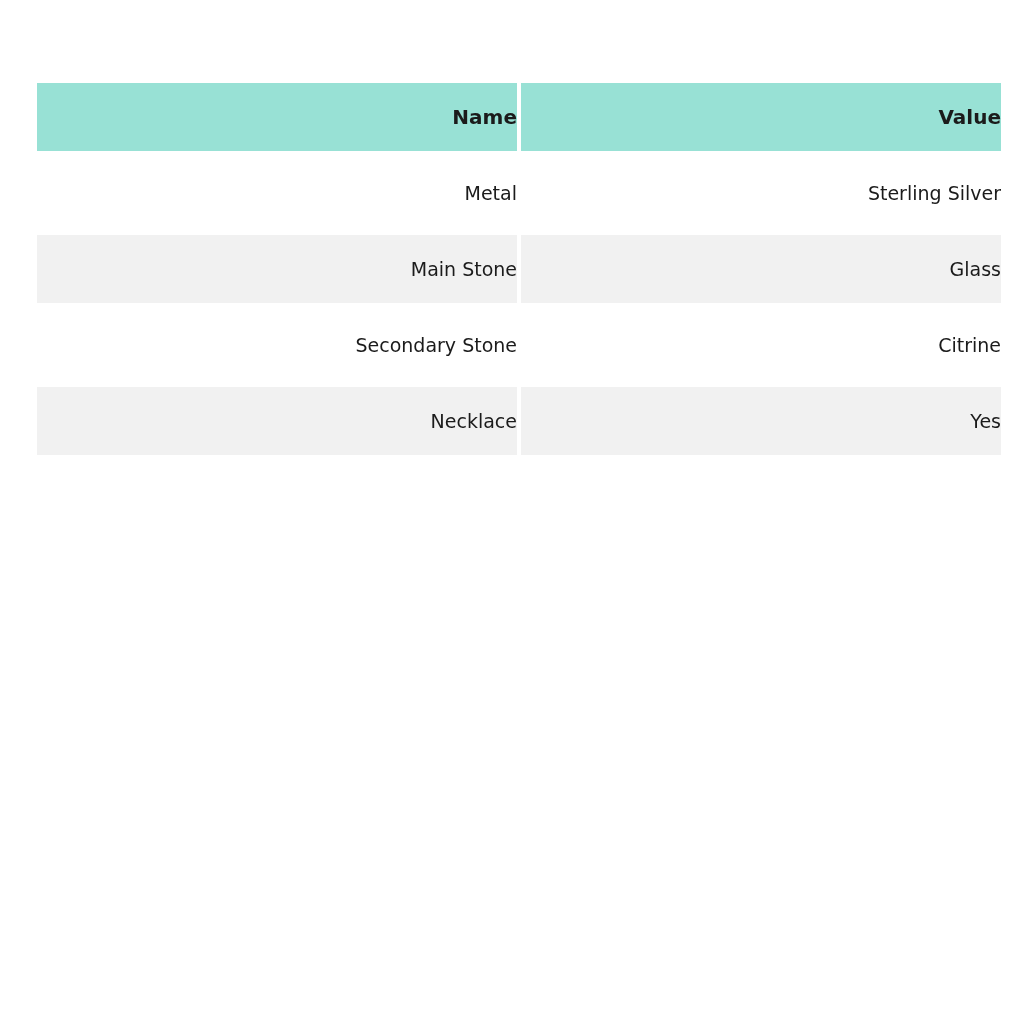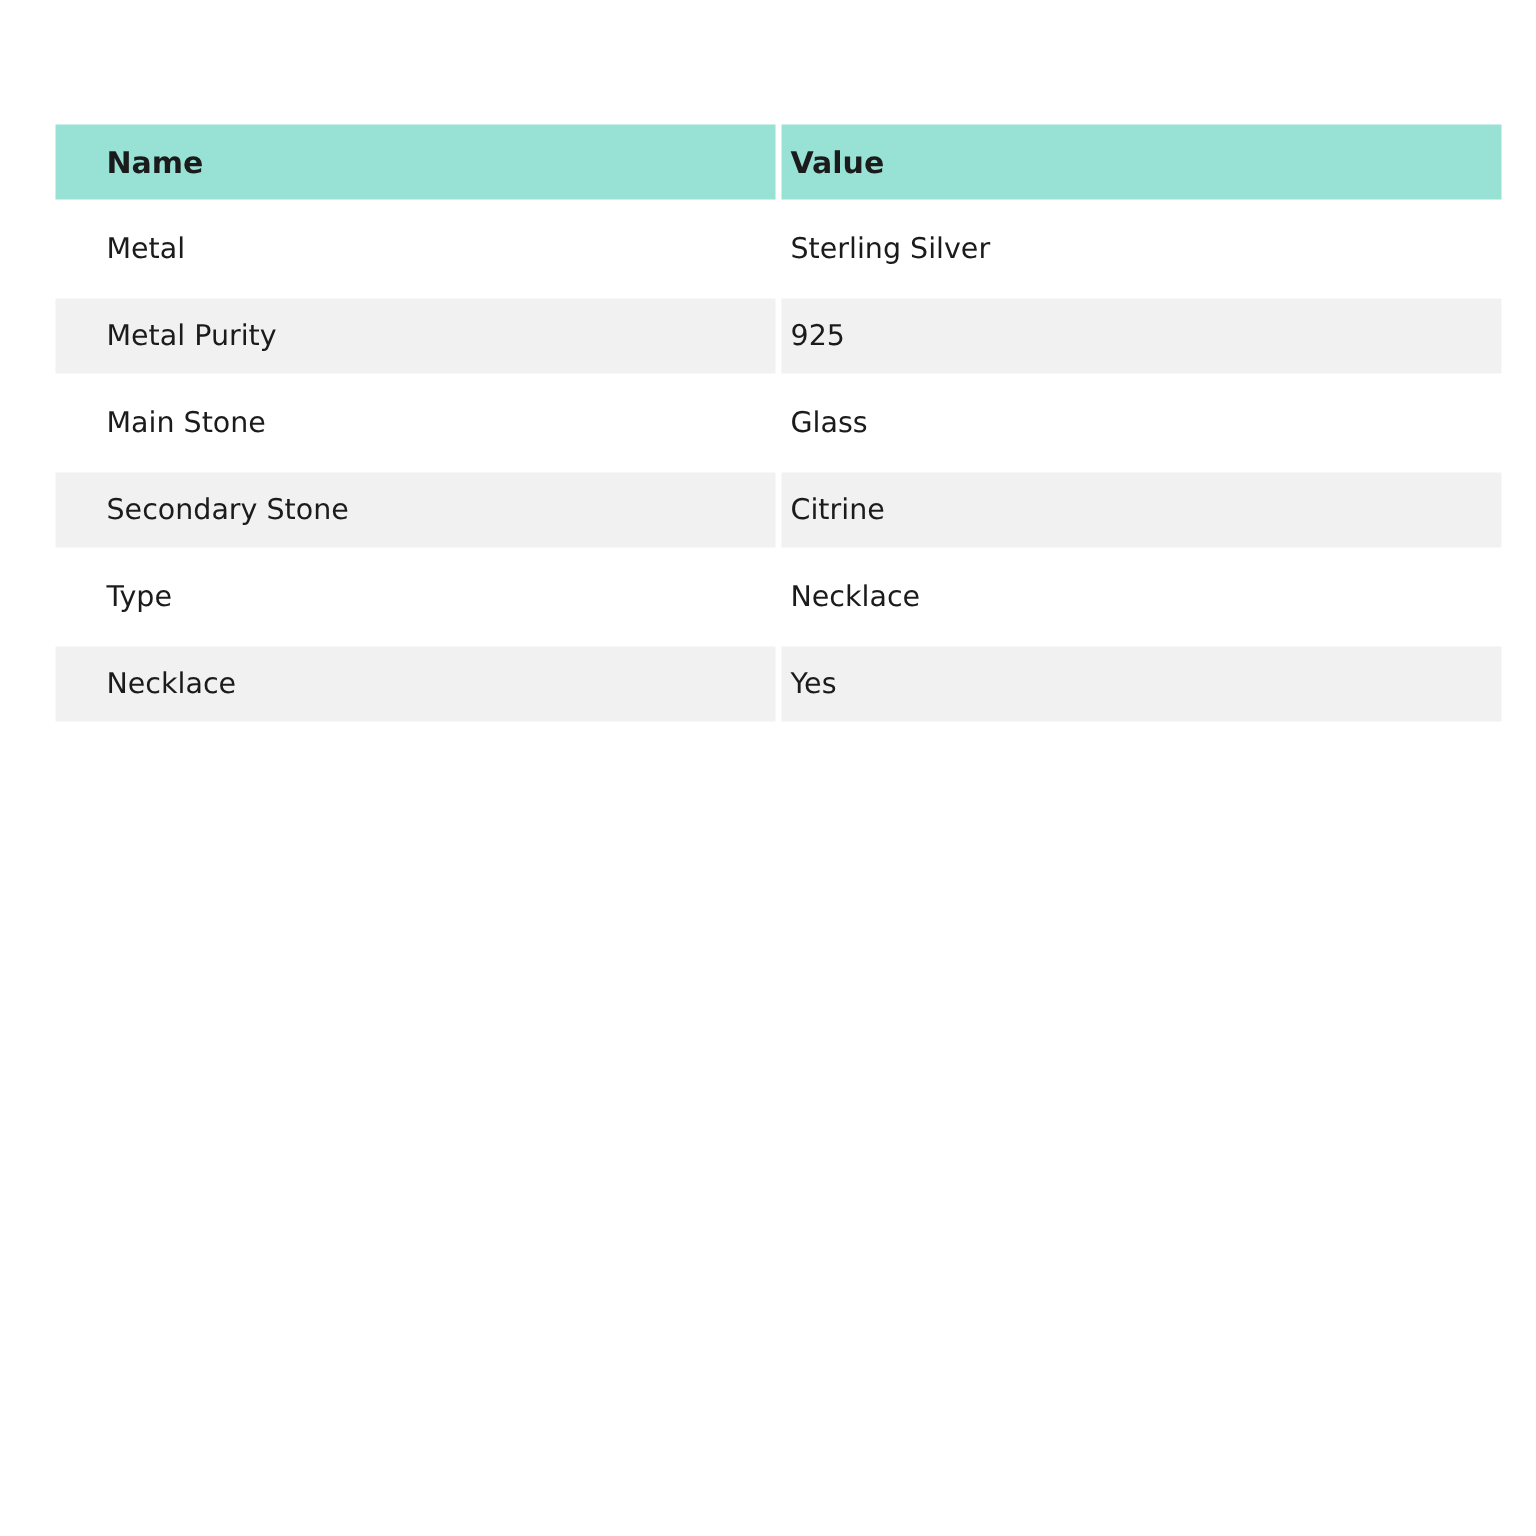--- a/index.html
+++ b/index.html
@@ -17,23 +17,23 @@
     width: 972px;
   }
   table.attr-table {
     width: 100%;
     border-collapse: separate;
     border-spacing: 4px 8px;
     table-layout: fixed;
   }
   table.attr-table th,
   table.attr-table td {
-    height: 50px;
+    height: 68px;
     vertical-align: middle;
-    text-align: left;
+    text-align: right;
     font-size: 19px;
     overflow: hidden;
     white-space: nowrap;
   }
   table.attr-table th {
     background: var(--header-bg, #98e1d5);
     font-size: 20px;
     font-weight: 600;
   }
   th.col-name, td.cell-name { width: 50%; padding-left: 34px; }
@@ -55,34 +55,26 @@
         <th class="col-name">Name</th>
         <th class="col-value">Value</th>
       </tr>
     </thead>
     <tbody>
       <tr>
         <td class="cell-name">Metal</td>
         <td class="cell-value">Sterling Silver</td>
       </tr>
       <tr>
-        <td class="cell-name">Metal Purity</td>
-        <td class="cell-value">925</td>
-      </tr>
-      <tr>
         <td class="cell-name">Main Stone</td>
         <td class="cell-value">Glass</td>
       </tr>
       <tr>
         <td class="cell-name">Secondary Stone</td>
         <td class="cell-value">Citrine</td>
-      </tr>
-      <tr>
-        <td class="cell-name">Type</td>
-        <td class="cell-value">Necklace</td>
       </tr>
       <tr>
         <td class="cell-name">Necklace</td>
         <td class="cell-value">Yes</td>
       </tr>
     </tbody>
   </table>
 </div>
 
 </body></html>

